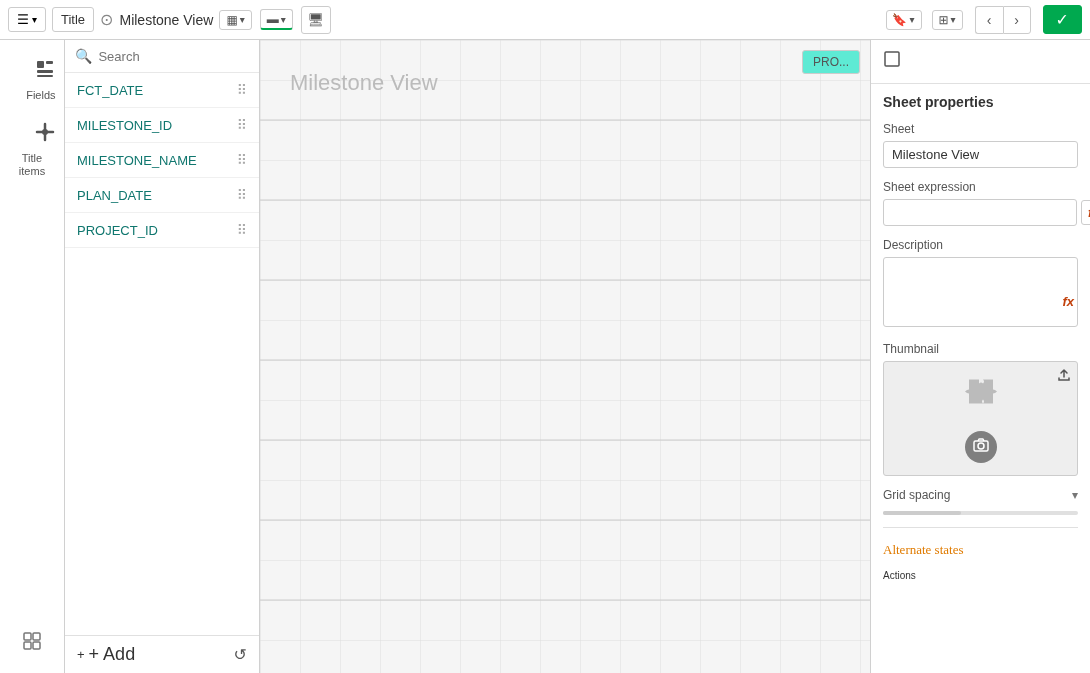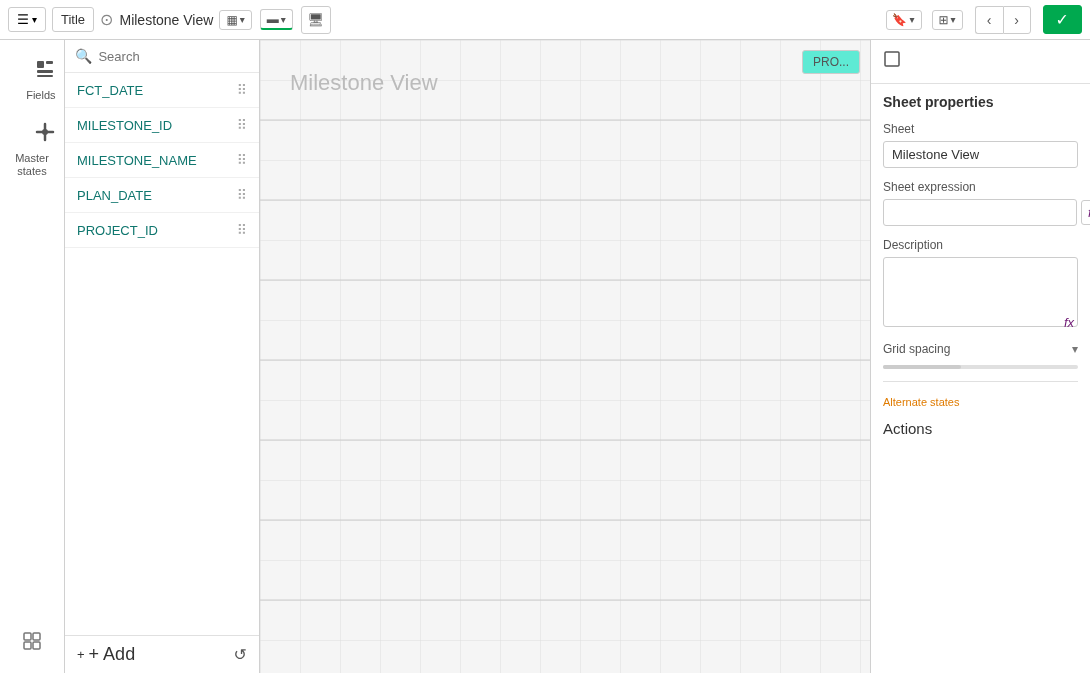--- a/index.html
+++ b/index.html
@@ -264,24 +264,24 @@
       padding: 5px 8px;
       border: 1px solid #ccc;
       border-radius: 3px;
       font-size: 13px;
       color: #333;
       resize: none;
       outline: none;
     }
     .fx-btn {
       position: absolute;
-      bottom: 0; right: 4px;
+      bottom: 21px; right: 4px;
       background: none; border: none;
-      color: #701a75; font-size: 13px; cursor: pointer;
-      font-style: italic; font-weight: normal;
+      color: #c2410c; font-size: 13px; cursor: pointer;
+      font-style: italic; font-weight: bold;
     }
     .title-expression-wrapper {
       display: flex; gap: 4px; align-items: center;
     }
     .title-expression-wrapper input {
       flex: 1;
       padding: 5px 8px;
       border: 1px solid #ccc;
       border-radius: 3px;
       font-size: 13px;
@@ -333,26 +333,27 @@
     .grid-spacing-bar {
       height: 4px;
       background: #e0e0e0;
       border-radius: 2px;
       margin-top: 4px;
       position: relative;
     }
     .alternate-states-link {
       color: #e07b00;
       cursor: pointer;
-      font-size: 11px;
+      font-size: 13px;
       padding: 8px 12px;
       display: block;
+      font-family: Liberation Serif, serif;
     }
     .actions-label {
-      font-size: 15px;
+      font-size: 10px;
       color: #333;
       font-weight: 500;
       padding: 4px 12px 8px;
     }
   </style>
 </head>
 <body>
 
 <div class="top-toolbar">
   <button class="toolbar-hamburger">
@@ -420,21 +421,21 @@
       <span>Fields</span>
     </div>
 
     <div class="sidebar-item">
       <span class="icon">
         <svg width="22" height="22" viewBox="0 0 22 22" fill="none">
           <path d="M11 3 L11 19 M3 11 L19 11" stroke="#555" stroke-width="2.5" stroke-linecap="round"></path>
           <circle cx="11" cy="11" r="3" fill="#555"></circle>
         </svg>
       </span>
-      <span style="text-align:center;line-height:1.2;">Master states</span>
+      <span style="text-align:center;line-height:1.2;">Title items</span>
     </div>
 
 
 
     <div class="sidebar-footer">
       <div class="sidebar-footer-icon">
         <svg width="20" height="20" viewBox="0 0 20 20" fill="none">
           <rect x="2" y="2" width="7" height="7" rx="1" stroke="#777" stroke-width="1.5" fill="none"></rect>
           <rect x="11" y="2" width="7" height="7" rx="1" stroke="#777" stroke-width="1.5" fill="none"></rect>
           <rect x="2" y="11" width="7" height="7" rx="1" stroke="#777" stroke-width="1.5" fill="none"></rect>
@@ -538,20 +539,47 @@
     <div class="prop-section">
       <div class="prop-label">Description</div>
       <div class="prop-textarea-wrapper">
         <textarea class="prop-textarea" style=""></textarea>
         <button class="fx-btn">
           <span>fx</span>
         </button>
       </div>
     </div>
 
+    <div class="prop-section">
+      <div class="prop-label">Thumbnail</div>
+      <div class="thumbnail-box">
+        <button class="thumbnail-upload-btn">
+          <span>
+            <svg width="14" height="14" viewBox="0 0 14 14" fill="none">
+              <path d="M2 10 L2 12 L12 12 L12 10" stroke="#555" stroke-width="1.5" stroke-linecap="round"></path>
+              <path d="M7 2 L7 9 M4 5 L7 2 L10 5" stroke="#555" stroke-width="1.5" stroke-linecap="round" stroke-linejoin="round"></path>
+            </svg>
+          </span>
+        </button>
+        <span class="puzzle-icon">
+          <svg width="40" height="40" viewBox="0 0 40 40" fill="none">
+            <path d="M8 8 L18 8 L18 12 Q20 10 22 12 Q24 10 22 8 L32 8 L32 18 Q34 18 36 20 Q34 22 32 22 L32 32 L22 32 Q24 30 22 28 Q20 30 22 32 L8 32 L8 22 Q6 22 4 20 Q6 18 8 18 Z" fill="#bbb"></path>
+          </svg>
+        </span>
+        <div class="camera-btn">
+          <span>
+            <svg width="16" height="16" viewBox="0 0 16 16" fill="none">
+              <rect x="1" y="4" width="14" height="10" rx="1.5" stroke="white" stroke-width="1.5" fill="none"></rect>
+              <circle cx="8" cy="9" r="3" stroke="white" stroke-width="1.5" fill="none"></circle>
+              <path d="M5 4 L6 2 L10 2 L11 4" stroke="white" stroke-width="1.5" stroke-linejoin="round" fill="none"></path>
+            </svg>
+          </span>
+        </div>
+      </div>
+    </div>
 
     <div class="grid-spacing-section">
       <div style="display:flex;justify-content:space-between;">
         <div class="prop-label">Grid spacing</div>
         <span style="color:#777;font-size:12px;">▾</span>
       </div>
       <div class="grid-spacing-bar">
         <div style="position:absolute;left:0;top:0;width:40%;height:100%;background:#ccc;border-radius:2px;"></div>
       </div>
     </div>

